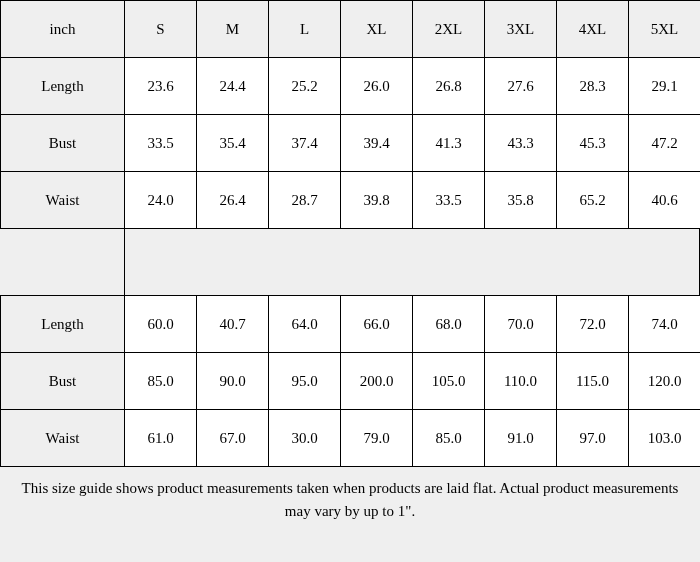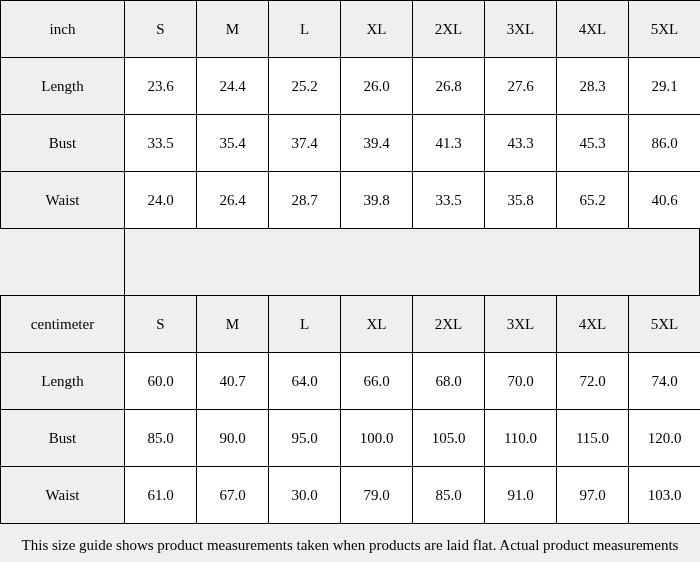--- a/index.html
+++ b/index.html
@@ -112,21 +112,21 @@
       </tr>
       <tr>
         <td class="rowhead">Bust</td>
         <td>33.5</td>
         <td>35.4</td>
         <td>37.4</td>
         <td>39.4</td>
         <td>41.3</td>
         <td>43.3</td>
         <td>45.3</td>
-        <td>86.0</td>
+        <td>47.2</td>
       </tr>
       <tr>
         <td class="rowhead">Waist</td>
         <td>24.0</td>
         <td>26.4</td>
         <td>28.7</td>
         <td>39.8</td>
         <td>33.5</td>
         <td>35.8</td>
         <td>65.2</td>
@@ -145,48 +145,37 @@
         <col class="cx">
         <col class="cx">
         <col class="cx">
         <col class="cx">
         <col class="cx">
         <col class="cx">
         <col class="cx">
         <col class="cx">
     </colgroup>
     <tbody>
-      <tr class="header-row">
-        <td class="rowhead">centimeter</td>
-        <td>S</td>
-        <td>M</td>
-        <td>L</td>
-        <td>XL</td>
-        <td>2XL</td>
-        <td>3XL</td>
-        <td>4XL</td>
-        <td>5XL</td>
-      </tr>
       <tr>
         <td class="rowhead">Length</td>
         <td>60.0</td>
         <td>40.7</td>
         <td>64.0</td>
         <td>66.0</td>
         <td>68.0</td>
         <td>70.0</td>
         <td>72.0</td>
         <td>74.0</td>
       </tr>
       <tr>
         <td class="rowhead">Bust</td>
         <td>85.0</td>
         <td>90.0</td>
         <td>95.0</td>
-        <td>100.0</td>
+        <td>200.0</td>
         <td>105.0</td>
         <td>110.0</td>
         <td>115.0</td>
         <td>120.0</td>
       </tr>
       <tr>
         <td class="rowhead">Waist</td>
         <td>61.0</td>
         <td>67.0</td>
         <td>30.0</td>

